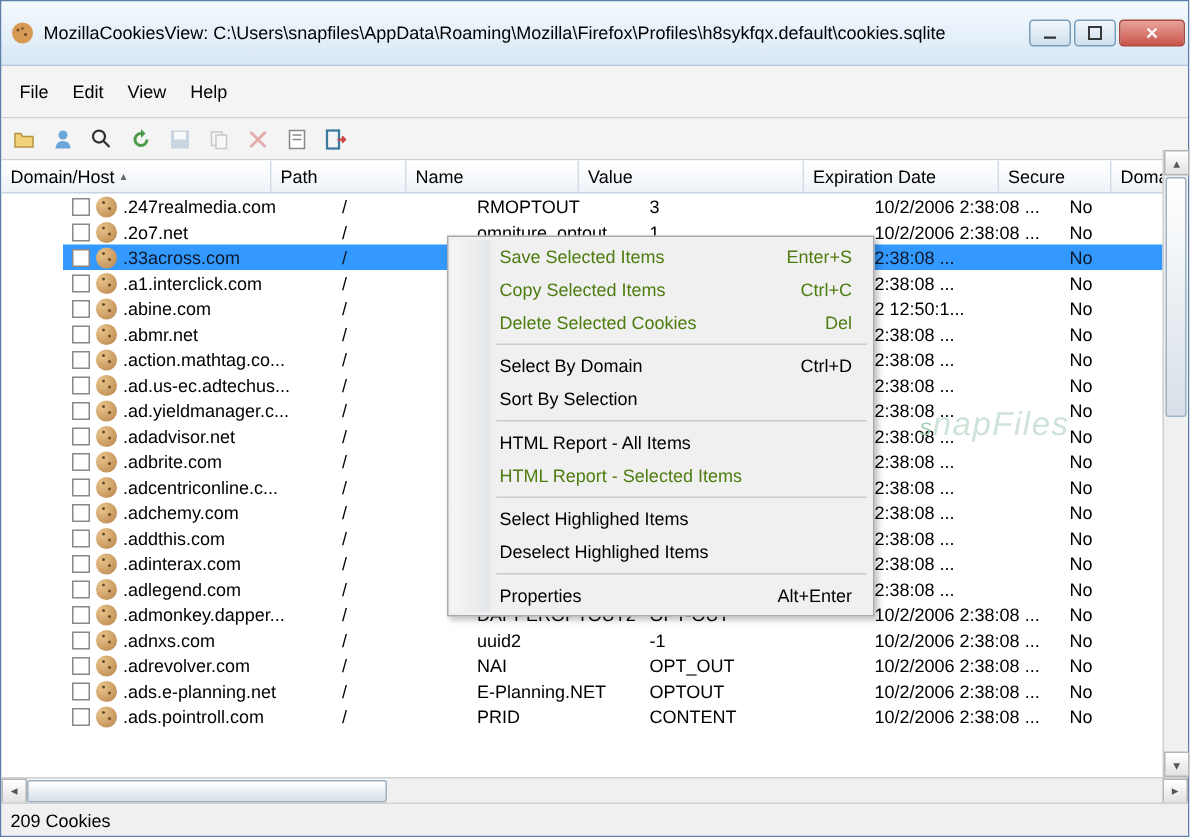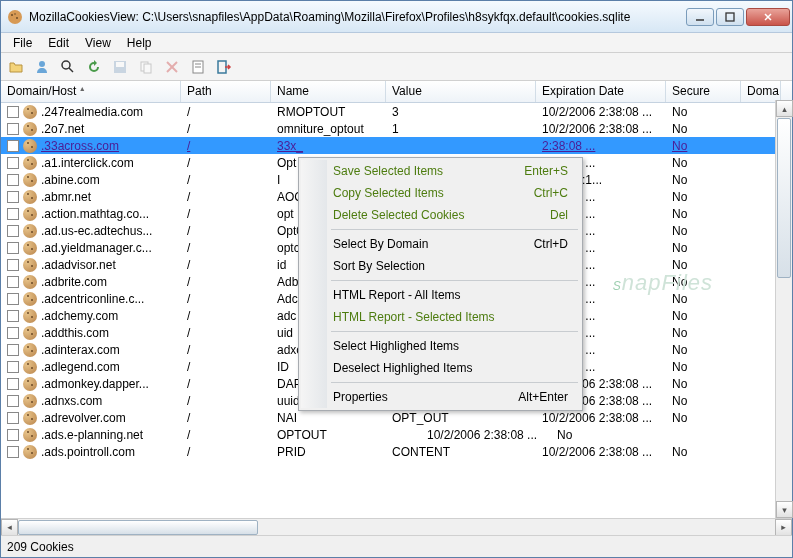--- a/index.html
+++ b/index.html
@@ -1,41 +1,41 @@
 <!DOCTYPE html>
 <html><head>
 <meta charset="utf-8">
 <style>
 * { margin: 0; padding: 0; box-sizing: border-box; font-family: "Segoe UI", Tahoma, sans-serif; font-size: 12px; }
 body { background: #fff; width: 793px; height: 558px; overflow: hidden; position: relative; }
 
 .window { width: 793px; height: 558px; border: 1px solid #5b7fa8; display: flex; flex-direction: column; }
 
-.titlebar { height: 32px; background: linear-gradient(#f5fafe, #d7e7f5); display: flex; align-items: center; border-bottom: 1px solid #b5c8dd; }
+.titlebar { height: 43px; background: linear-gradient(#f5fafe, #d7e7f5); display: flex; align-items: center; border-bottom: 1px solid #b5c8dd; }
 .titlebar-icon { width: 16px; height: 16px; margin: 0 6px; }
 .titlebar-text { flex: 1; font-size: 12px; color: #000; white-space: nowrap; overflow: hidden; }
 .window-controls { display: flex; margin-right: 2px; }
 .win-btn { width: 28px; height: 18px; margin-left: 2px; border: 1px solid #7a9cbb; border-radius: 3px; background: linear-gradient(#f2f7fc, #cfe0ef); display: flex; align-items: center; justify-content: center; cursor: pointer; }
 .win-btn.close { width: 44px; background: linear-gradient(#e9a39a, #c9544a); border-color: #a94a41; color: #fff; }
 .win-btn svg { width: 10px; height: 10px; }
 
-.menubar { height: 20px; background: #f4f4f4; display: flex; align-items: center; padding: 0 4px; border-bottom: 1px solid #d0d0d0; }
+.menubar { height: 35px; background: #f4f4f4; display: flex; align-items: center; padding: 0 4px; border-bottom: 1px solid #d0d0d0; }
 .menu-item { padding: 2px 8px; cursor: pointer; }
 
 .toolbar { height: 28px; background: #f4f4f4; display: flex; align-items: center; padding: 0 4px; gap: 4px; border-bottom: 1px solid #d0d0d0; }
 .tool-btn { width: 22px; height: 22px; display: flex; align-items: center; justify-content: center; cursor: pointer; border: 1px solid transparent; }
 .tool-btn.disabled { opacity: 0.4; cursor: default; }
 
 .listview { flex: 1; overflow: hidden; position: relative; background: #fff; }
 .lv-header { height: 22px; display: flex; background: linear-gradient(#fff, #eef3f8); border-bottom: 1px solid #c5d2e0; position: relative; }
-.lv-col { border-right: 1px solid #d2dde7; padding: 3px 6px; white-space: nowrap; overflow: hidden; cursor: pointer; display: flex; align-items: flex-start; }
+.lv-col { border-right: 1px solid #d2dde7; padding: 3px 6px; white-space: nowrap; overflow: hidden; cursor: pointer; display: flex; align-items: center; }
 .lv-col .sort { margin-left: 4px; font-size: 8px; color: #666; }
 .lv-body { overflow: hidden; }
-.lv-row { height: 17px; display: flex; align-items: center; }
-.lv-row.selected { background: #3399ff; color: #4c1d95; text-decoration: underline; }
+.lv-row { height: 17px; display: flex; align-items: center; margin-left: 41px; }
+.lv-row.selected { background: #3399ff; color: #0f172a; }
 .lv-cell { padding: 1px 6px; white-space: nowrap; overflow: hidden; }
 .lv-cell.first { display: flex; align-items: center; gap: 4px; }
 .checkbox { width: 12px; height: 12px; border: 1px solid #888; background: #fff; flex-shrink: 0; }
 .cookie-ico { width: 14px; height: 14px; flex-shrink: 0; border-radius: 50%; background: radial-gradient(circle at 30% 30%, #e8c48a, #b8834a); position: relative; }
 .cookie-ico::before, .cookie-ico::after { content: ""; position: absolute; width: 2px; height: 2px; border-radius: 50%; background: #6b4a27; }
 .cookie-ico::before { top: 3px; left: 4px; }
 .cookie-ico::after { top: 7px; left: 8px; }
 
 .c-host  { width: 180px; }
 .c-path  { width: 90px; }
@@ -406,20 +406,21 @@
           <div class="lv-cell c-exp">10/2/2006 2:38:08 ...</div>
           <div class="lv-cell c-sec">No</div>
         </div>
         <div class="lv-row">
           <div class="lv-cell c-host first">
             <span class="checkbox"></span>
             <span class="cookie-ico"></span>
             <span>.ads.e-planning.net</span>
           </div>
           <div class="lv-cell c-path">/</div>
+          <div class="lv-cell c-name">E-Planning.NET</div>
           <div class="lv-cell c-value">OPTOUT</div>
           <div class="lv-cell c-exp">10/2/2006 2:38:08 ...</div>
           <div class="lv-cell c-sec">No</div>
         </div>
         <div class="lv-row">
           <div class="lv-cell c-host first">
             <span class="checkbox"></span>
             <span class="cookie-ico"></span>
             <span>.ads.pointroll.com</span>
           </div>

